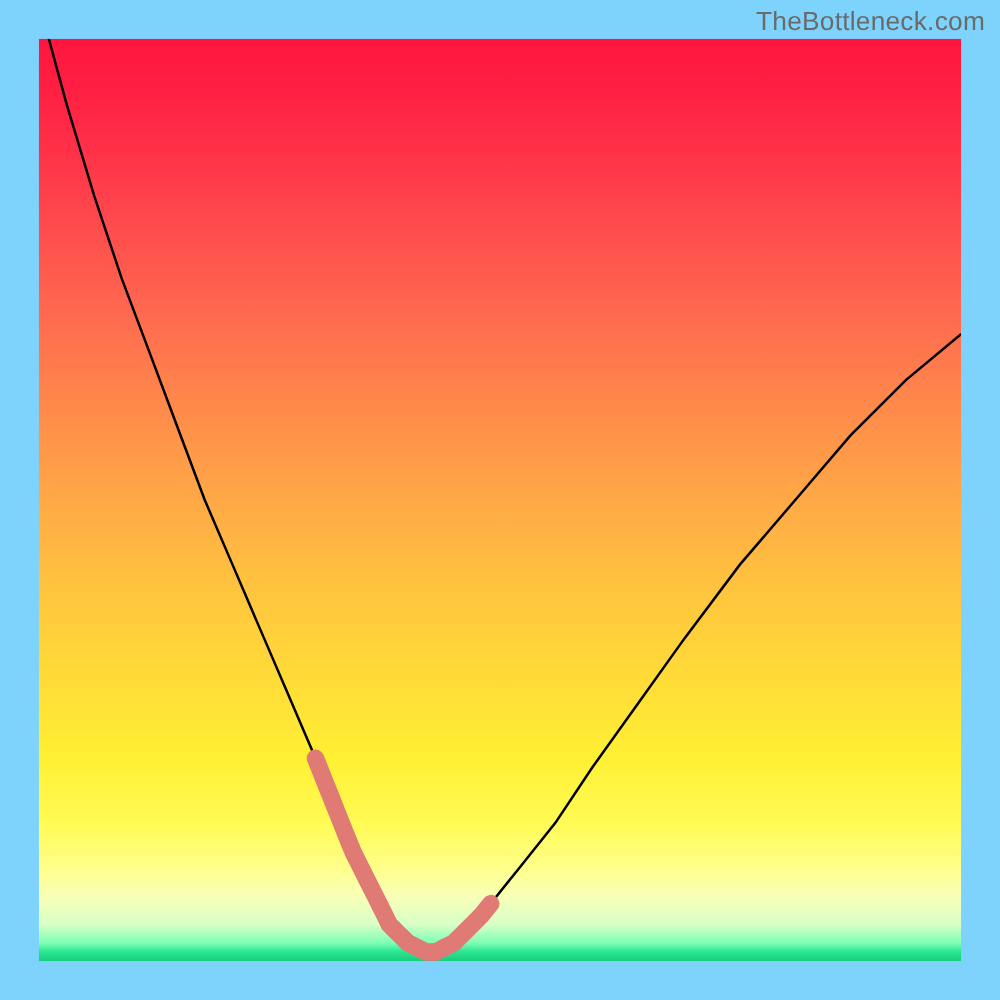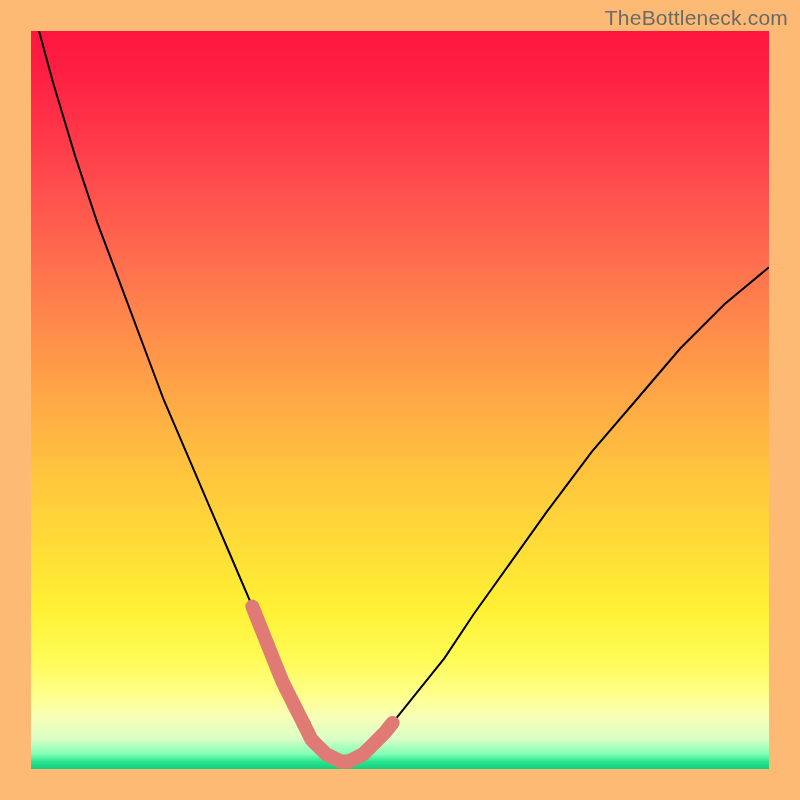--- a/index.html
+++ b/index.html
@@ -10,21 +10,21 @@
     background: #000;
     overflow: hidden;
     font-family: Arial, Helvetica, sans-serif;
   }
   .frame {
     position: absolute;
     left: 0;
     top: 0;
     width: 800px;
     height: 800px;
-    background: #fdba74;
+    background: #7dd3fc;
   }
   .plot-area {
     position: absolute;
     left: 31px;
     top: 31px;
     width: 738px;
     height: 738px;
     overflow: hidden;
   }
   .gradient {

